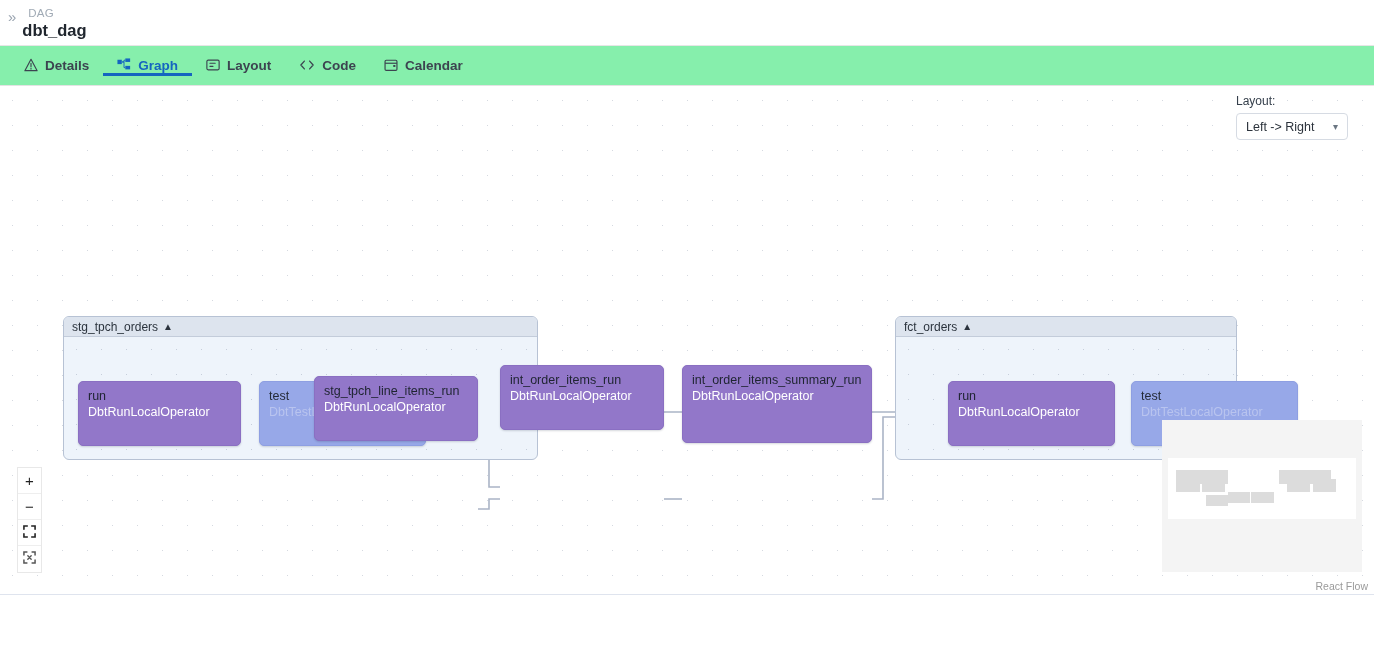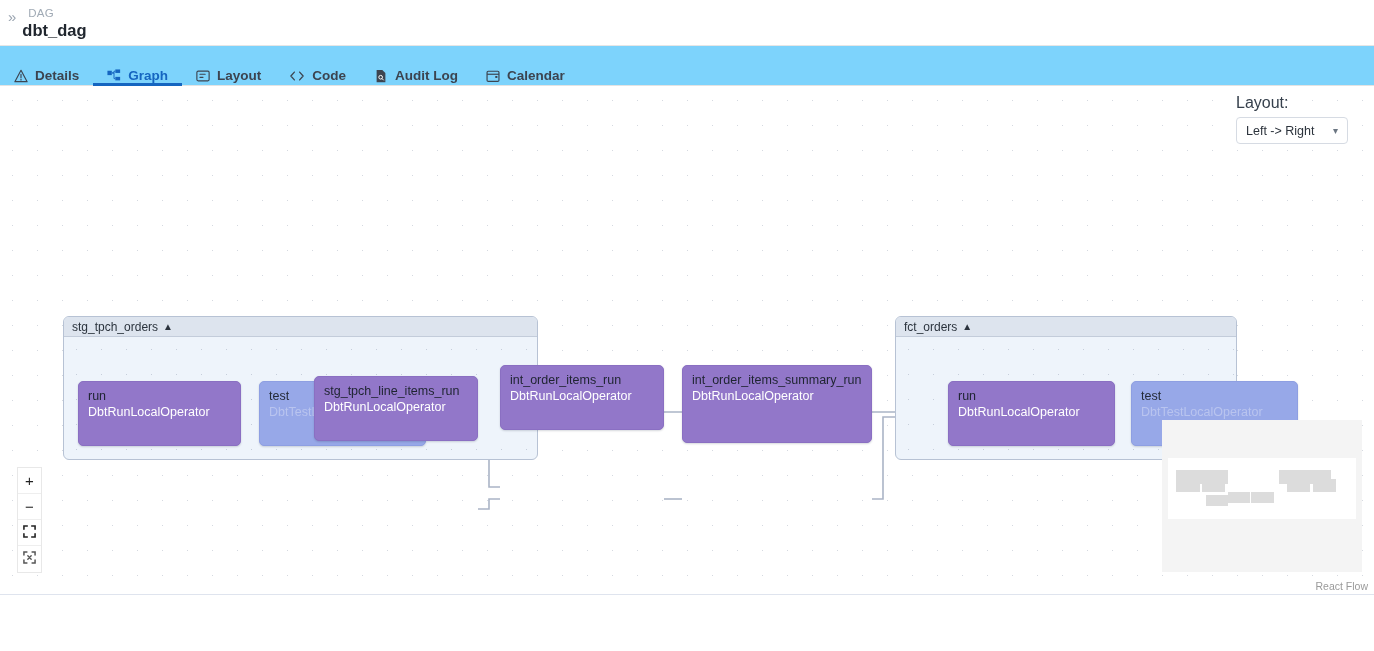--- a/index.html
+++ b/index.html
@@ -39,23 +39,24 @@
     font-size: 16.5px;
     font-weight: bold;
     color: #20262e;
     line-height: 20px;
   }
 
   
   .tab-bar {
     height: 40px;
     display: flex;
-    align-items: flex-end;
+    align-items: center;
+    padding-left: 10px;
     border-bottom: 1px solid #e3e3e3;
-    background: #7dd3fc;
+    background: #86efac;
   }
   .tab {
     display: flex;
     align-items: center;
     gap: 7px;
     padding: 0 14px;
     font-size: 13.5px;
     font-weight: bold;
     color: #3c4450;
     cursor: pointer;
@@ -80,21 +81,21 @@
   }
 
   
   .layout-panel {
     position: absolute;
     right: 26px;
     top: 8px;
     text-align: left;
   }
   .layout-label {
-    font-size: 16px;
+    font-size: 12px;
     color: #36404c;
     margin-bottom: 5px;
   }
   .layout-select {
     width: 112px;
     height: 27px;
     background: #fff;
     border: 1px solid #d6dbe3;
     border-radius: 4px;
     display: flex;
@@ -263,30 +264,20 @@
 
   <div class="tab">
     <span>
       <svg width="16" height="14" viewBox="0 0 18 16">
           <path d="M6 3.5 2 8l4 4.5M12 3.5 16 8l-4 4.5" fill="none" stroke="#3c4450" stroke-width="1.45" stroke-linecap="round" stroke-linejoin="round"></path>
         </svg>
     </span>
     <span>Code</span>
   </div>
 
-  <div class="tab">
-    <span>
-      <svg width="14" height="14" viewBox="0 0 16 16">
-          <path d="M3 1h6.5L13 4.5V15H3z" fill="#3c4450"></path>
-          <circle cx="7.6" cy="9.4" r="2.1" fill="none" stroke="#fff" stroke-width="1.1"></circle>
-          <path d="M9.2 11 10.8 12.6" stroke="#fff" stroke-width="1.1" stroke-linecap="round"></path>
-        </svg>
-    </span>
-    <span>Audit Log</span>
-  </div>
 
 
   <div class="tab">
     <span>
       <svg width="14" height="14" viewBox="0 0 16 16">
           <rect x="1.2" y="2.6" width="13.6" height="11.6" rx="1.4" fill="none" stroke="#3c4450" stroke-width="1.35"></rect>
           <path d="M1.2 6h13.6" stroke="#3c4450" stroke-width="1.35"></path>
           <rect x="10.6" y="8" width="2.4" height="2.2" fill="#3c4450"></rect>
         </svg>
     </span>

